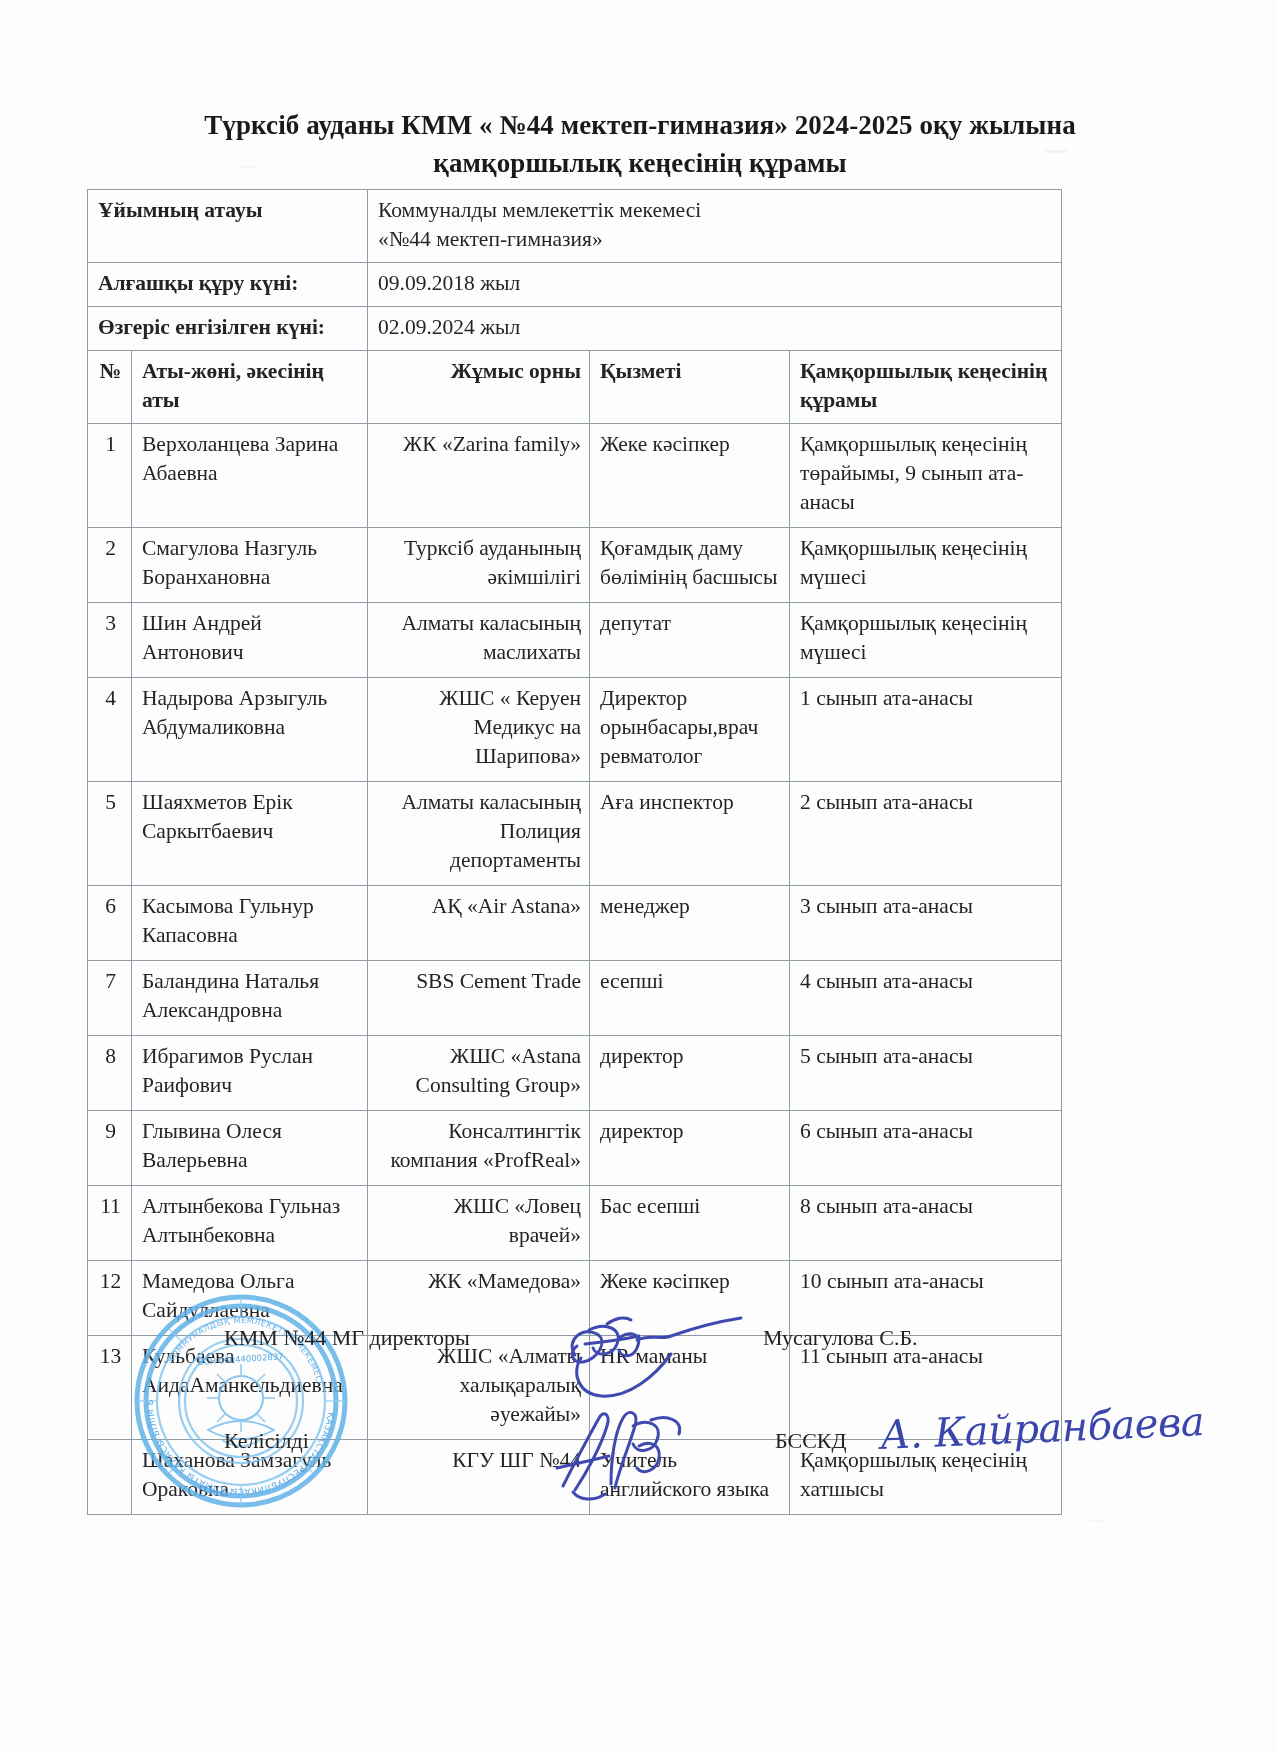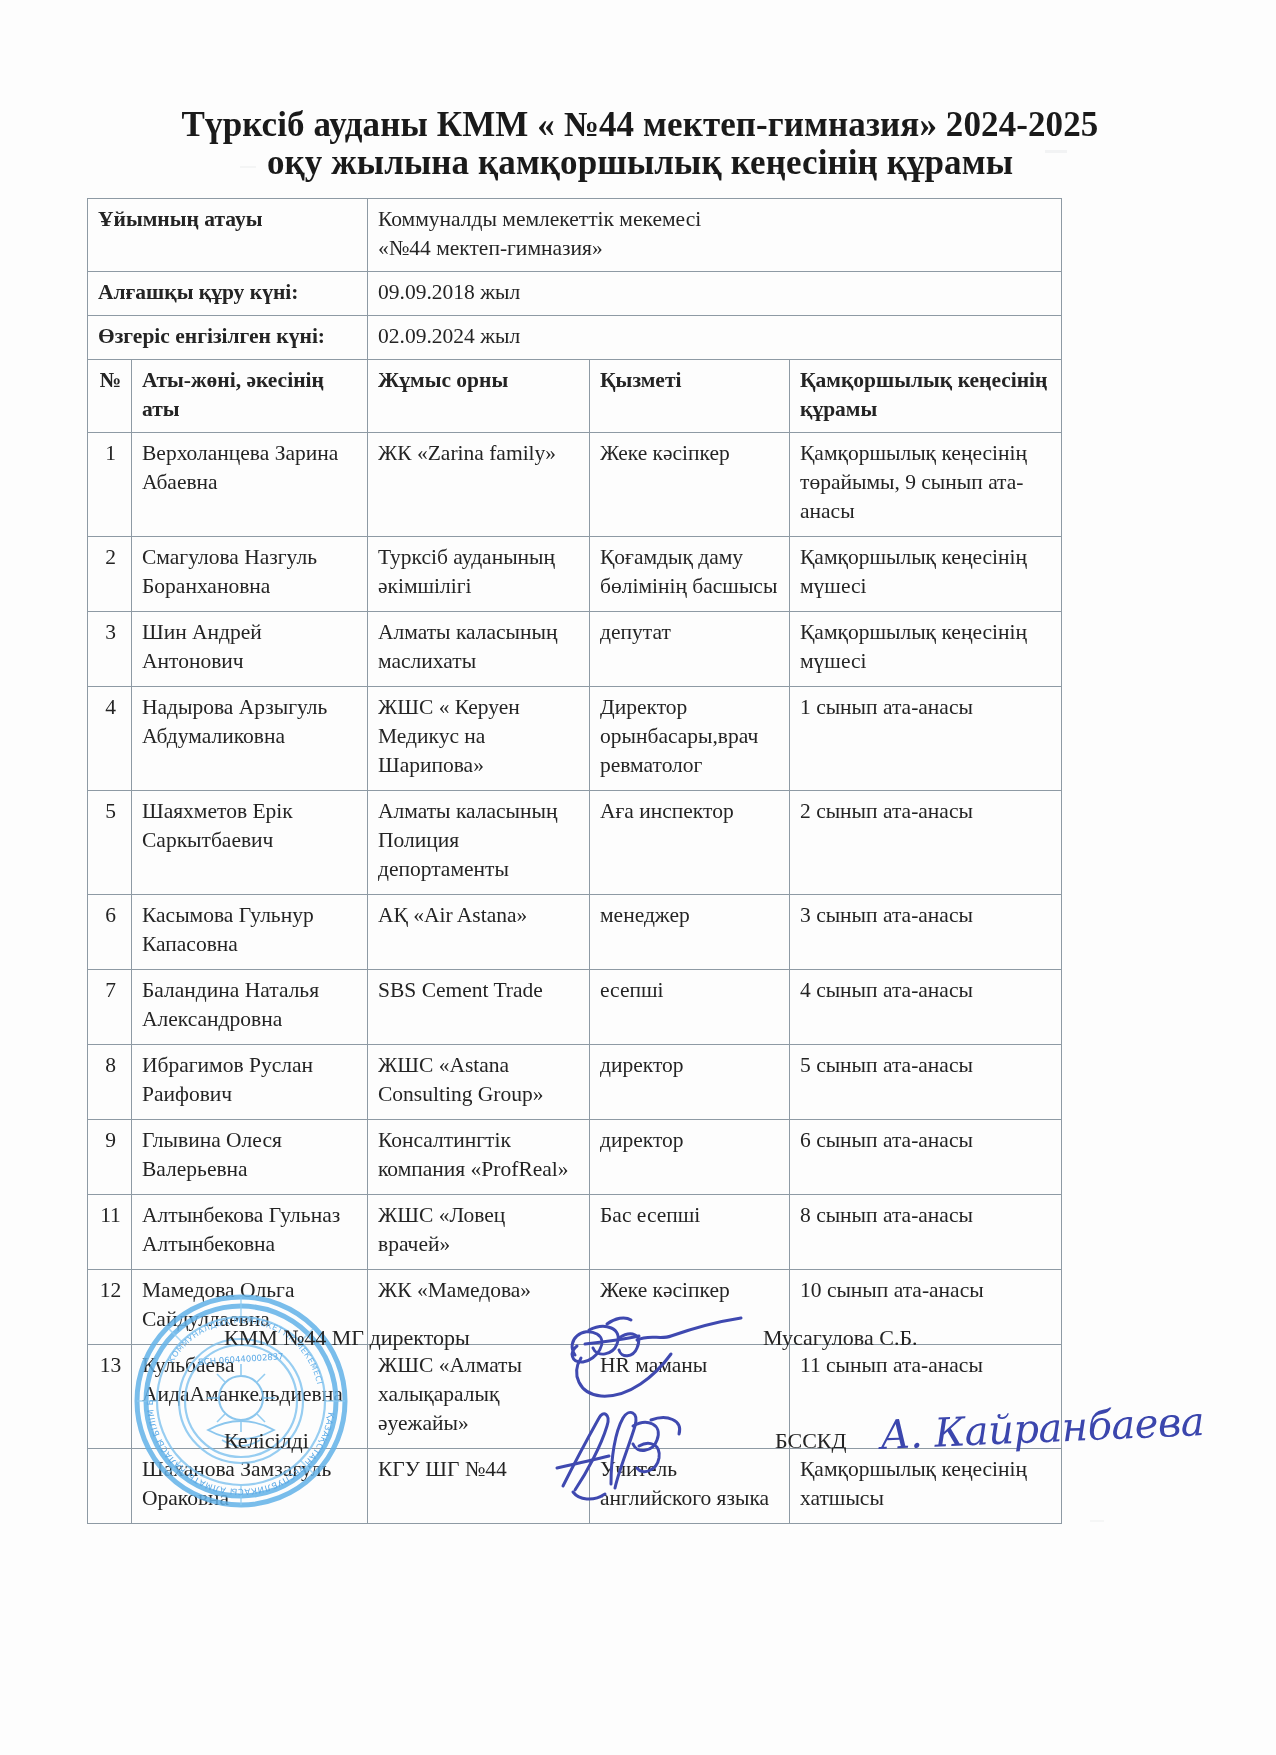--- a/index.html
+++ b/index.html
@@ -23,50 +23,49 @@
   }
 
   
   .doc-title {
     position: absolute;
     left: 170px;
     top: 106px;
     width: 940px;
     text-align: center;
     font-weight: bold;
-    font-size: 35px;
+    font-size: 27px;
     line-height: 38px;
     letter-spacing: 0.1px;
     color: #1a1a1a;
   }
 
   
   .tbl-wrap {
     position: absolute;
     left: 87px;
     top: 189px;
     width: 974px;
   }
   table.main {
     width: 100%;
     border-collapse: collapse;
     table-layout: fixed;
-    margin-top: 9px;
   }
   table.main td {
     border: 1px solid #8e9aa4;
     vertical-align: top;
     padding: 6px 8px 8px 10px;
     font-size: 21.5px;
     line-height: 29px;
     color: #242424;
   }
   .c-num   { width: 44px;  text-align: center; padding-left: 0; padding-right: 0;}
   .c-name  { width: 236px; }
-  .c-work  { width: 222px; }
+  .c-work  { width: 222px; text-align: right; }
   .c-post  { width: 200px; }
   .c-role  { width: 272px; }
 
   td.hdr {
     font-weight: bold;
     color: #111;
   }
   td.label {
     font-weight: bold;
     font-size: 22px;

